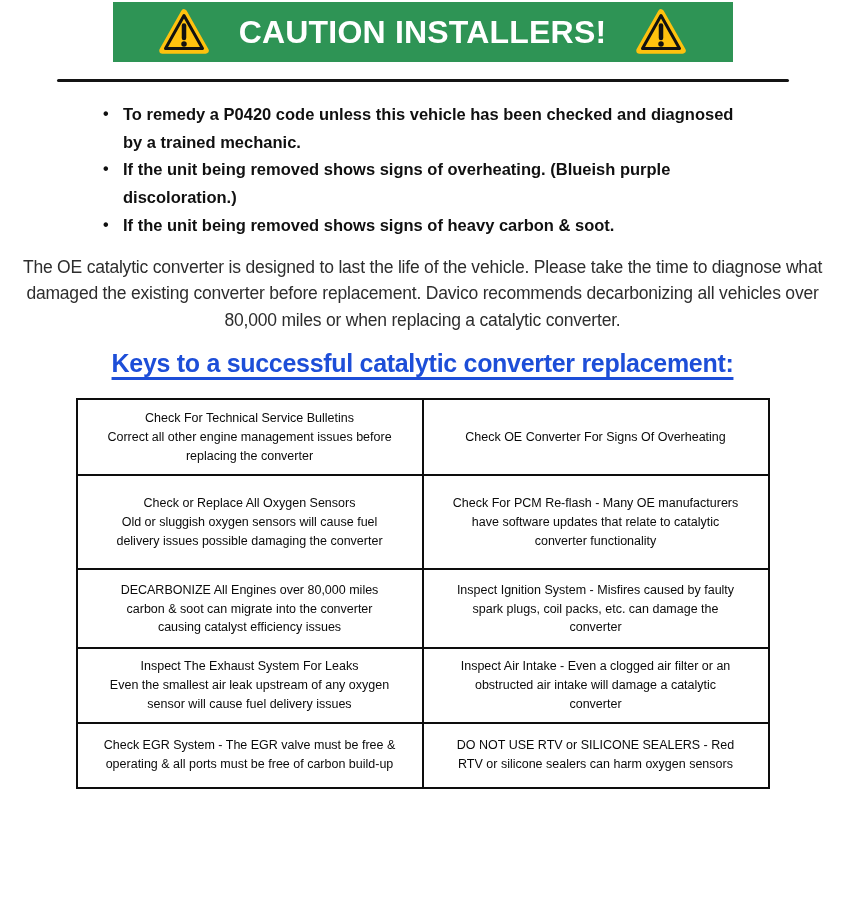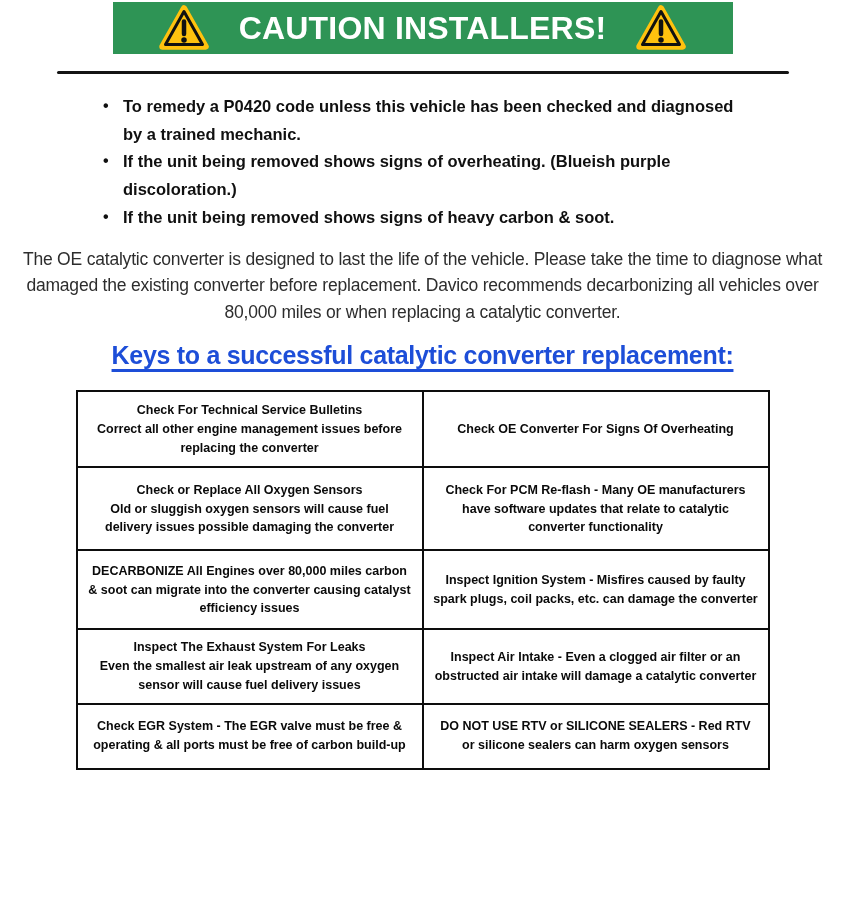--- a/index.html
+++ b/index.html
@@ -9,21 +9,21 @@
     height: 919px;
     font-family: "Liberation Sans", sans-serif;
     color: #000;
     overflow: hidden;
   }
   .page { width: 845px; height: 919px; position: relative; background: #fff; }
 
   
   .banner {
     width: 620px;
-    height: 52px;
+    height: 60px;
     margin: 2px auto 0 auto;
     display: flex;
     align-items: center;
     justify-content: center;
     gap: 30px;
   }
   .banner-title {
     color: #ffffff;
     font-size: 32px;
     font-weight: 800;
@@ -104,29 +104,29 @@
     width: 694px;
     margin: 20px auto 0 auto;
     border-collapse: collapse;
     table-layout: fixed;
   }
   .checklist td {
     border: 2.5px solid #0d0d0d;
     width: 50%;
     text-align: center;
     vertical-align: middle;
-    padding: 8px 9px;
+    padding: 8px 26px;
     font-size: 12.5px;
-    font-weight: 700;
+    font-weight: 400;
     line-height: 1.5;
     color: #0a0a0a;
     white-space: pre-line;
   }
   .checklist tr:nth-child(1) td { height: 76px; }
-  .checklist tr:nth-child(2) td { height: 83px; }
+  .checklist tr:nth-child(2) td { height: 94px; }
   .checklist tr:nth-child(3) td { height: 79px; }
   .checklist tr:nth-child(4) td { height: 70px; }
   .checklist tr:nth-child(5) td { height: 65px; }
   .checklist tr:nth-child(6) td { height: 81px; }
 </style>
 </head>
 <body>
 
 <div class="page">
 

